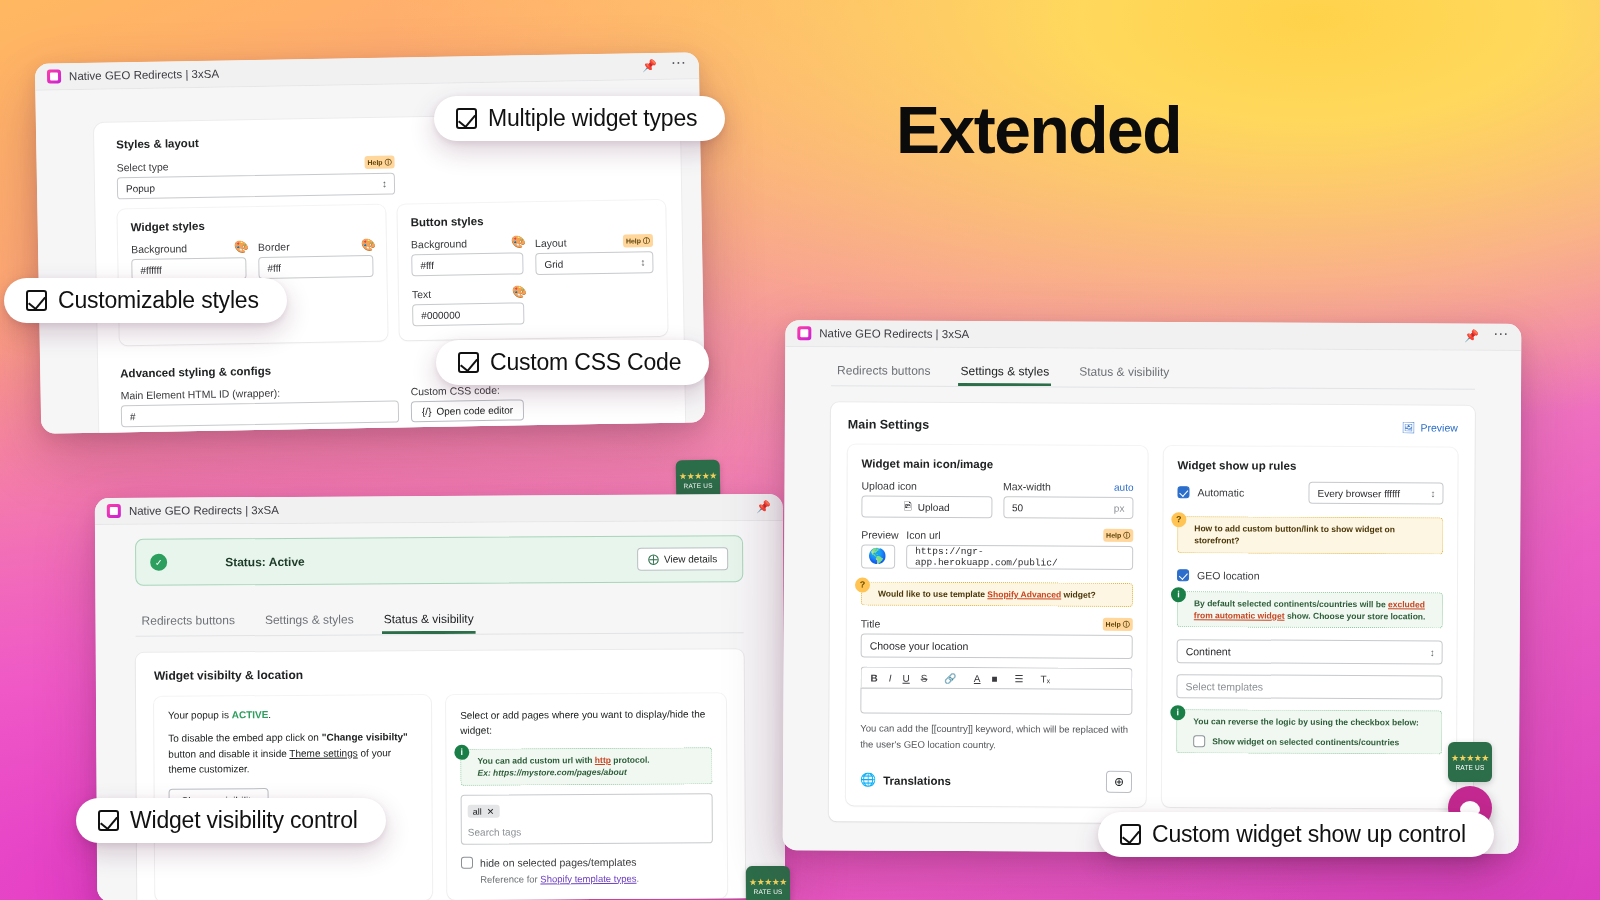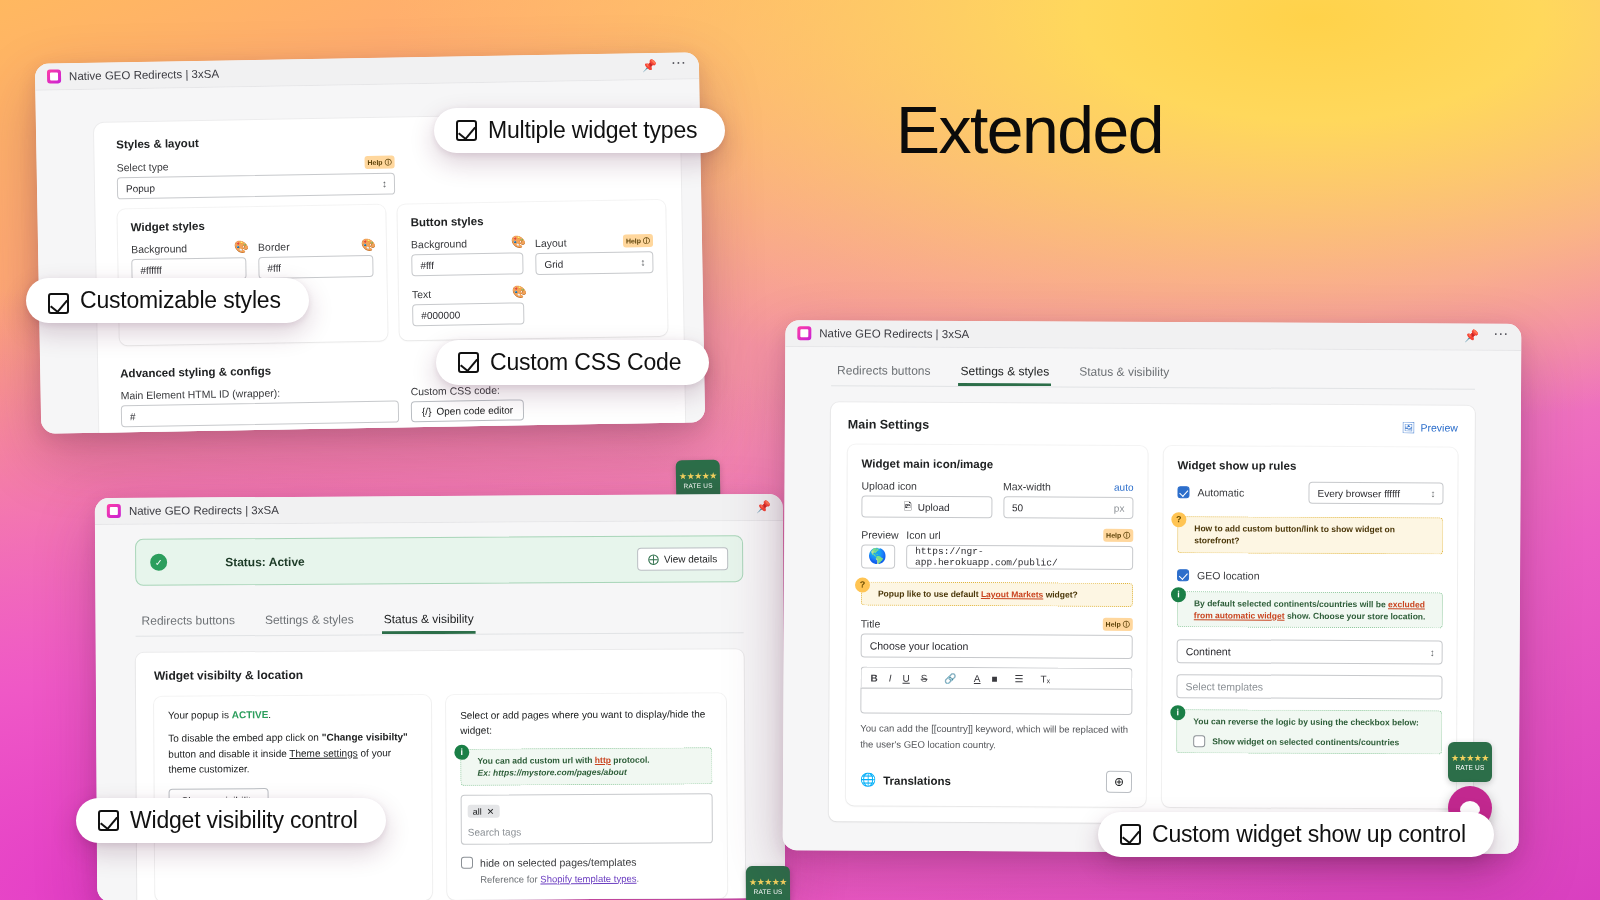--- a/index.html
+++ b/index.html
@@ -165,21 +165,21 @@
   }
   .check-glyph::after {
     content: ""; position: absolute; left: 4px; top: 1px;
     width: 8px; height: 14px; border: solid #111; border-width: 0 2.4px 2.4px 0;
     transform: rotate(40deg);
   }
 
   
   #headline {
     position: absolute; left: 896px; top: 92px; width: 620px;
-    font-size: 66px; font-weight: normal; line-height: 1.18;
+    font-size: 66px; font-weight: bold; line-height: 1.18;
     letter-spacing: -1.5px; color: #0b0b0b;
   }
 
   
   .row { display: flex; }
   .mb4 { margin-bottom: 4px; }
   .mb10 { margin-bottom: 10px; }
   .sp { flex: 1; }
   .rte-bar {
     border: 1px solid #c7c9cc; border-bottom: none; border-radius: 4px 4px 0 0;
@@ -496,21 +496,21 @@
                     </span>
                 </div>
                 <div class="fld" style="height:24px; font-family:'Liberation Mono', monospace; font-size:9.5px;">
                   <span>https://ngr-app.herokuapp.com/public/</span>
                 </div>
               </div>
             </div>
 
             <div class="banner warn" style="margin-top:13px;">
               <span class="bicon">?</span>
-              <span>Popup like to use default </span><span class="lnk-red">Layout Markets</span><span> widget?</span>
+              <span>Would like to use template </span><span class="lnk-red">Shopify Advanced</span><span> widget?</span>
             </div>
 
             <div class="row mb4" style="align-items:center; margin-top:11px;">
               <span class="lbl">Title</span>
               <span class="sp"></span>
               <span class="help">
                   <span>Help</span>
                   <span>ⓘ</span>
                 </span>
             </div>
@@ -594,26 +594,26 @@
 </div>
 
 <div class="rateus" style="position:absolute; left:1448px; top:742px;">
   <span class="stars">★★★★★</span>
   <span class="rlbl">RATE US</span>
 </div>
 <div class="chatbubble" style="position:absolute; left:1448px; top:786px;">
   <span class="inner-b"></span>
 </div>
 
-<div class="callout" style="left:434px; top:108px;">
+<div class="callout" style="left:434px; top:96px;">
   <span class="check-glyph"></span>
   <span class="ctxt">Multiple widget types</span>
 </div>
 
-<div class="callout" style="left:26px; top:278px;align-items:flex-end;">
+<div class="callout" style="left:4px; top:278px;">
   <span class="check-glyph"></span>
   <span class="ctxt">Customizable styles</span>
 </div>
 
 <div class="callout" style="left:436px; top:340px;">
   <span class="check-glyph"></span>
   <span class="ctxt">Custom CSS Code</span>
 </div>
 
 <div class="callout" style="left:76px; top:798px;">

